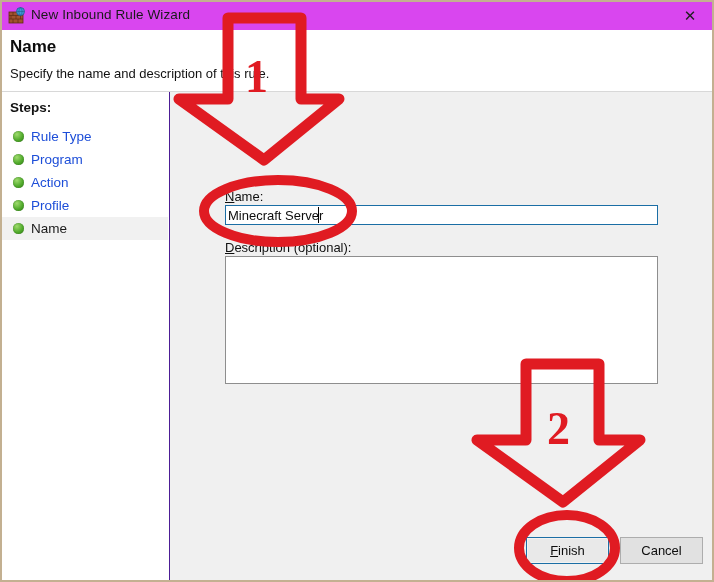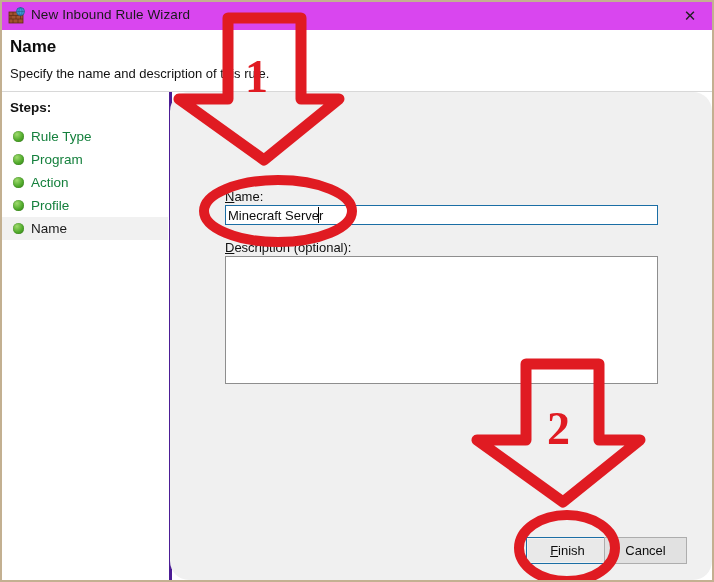--- a/index.html
+++ b/index.html
@@ -111,33 +111,32 @@
     left: 11px;
     width: 11px; height: 11px;
     border-radius: 50%;
     background: radial-gradient(circle at 35% 30%, #9fdb6e 0%, #52ab2d 55%, #2f7a16 100%);
     box-shadow: inset 0 0 1px #2c6b14;
   }
   .step-label {
     position: absolute;
     left: 29px;
     font-size: 13.5px;
-    color: #15803d;
+    color: #1d4ed8;
   }
   .step-row.current .step-label {
     color: #1a1a1a;
   }
   
   #content {
     position: absolute;
     left: 168px; top: 90px;
     width: 542px;
     height: 488px;
     background: #f0f0f0;
-    border-radius: 19px;
   }
   #name-label {
     position: absolute;
     left: 55px; top: 97px;
     font-size: 13px;
     color: #101010;
   }
   .accesskey { text-decoration: underline; }
   #name-input {
     position: absolute;
@@ -197,21 +196,21 @@
     justify-content: center;
     cursor: pointer;
   }
   #back-button  { left: 272px; }
   #finish-button {
     left: 356px;
     border: 1px solid #1b6ea5;
     background: #e9e9e9;
     box-shadow: inset 0 0 0 1px #f2f2f2;
   }
-  #cancel-button { left: 434px; }
+  #cancel-button { left: 450px; }
   
   #overlay {
     position: absolute;
     left: 0; top: 0;
     width: 714px; height: 582px;
     pointer-events: none;
   }
   .anno-number {
     position: absolute;
     font-family: "Liberation Serif", serif;

